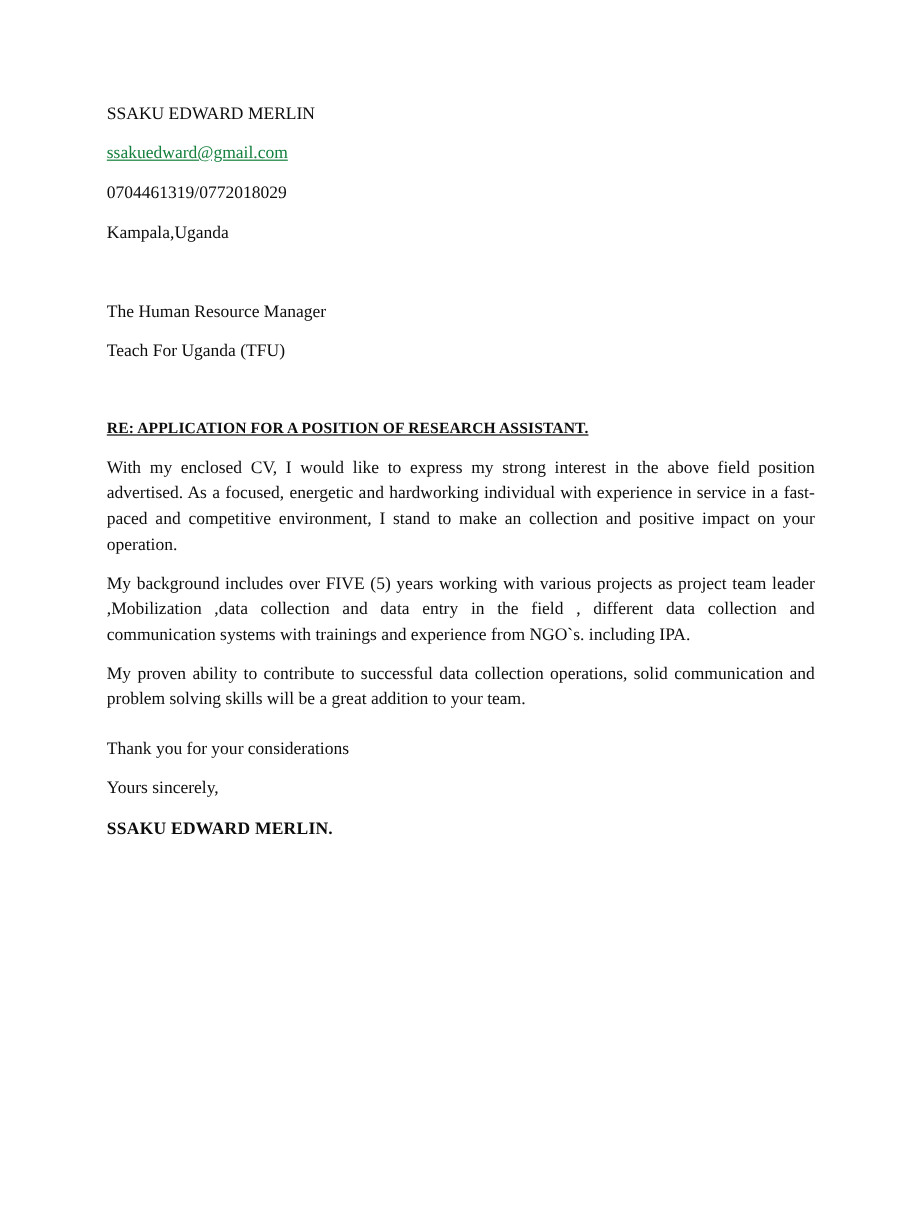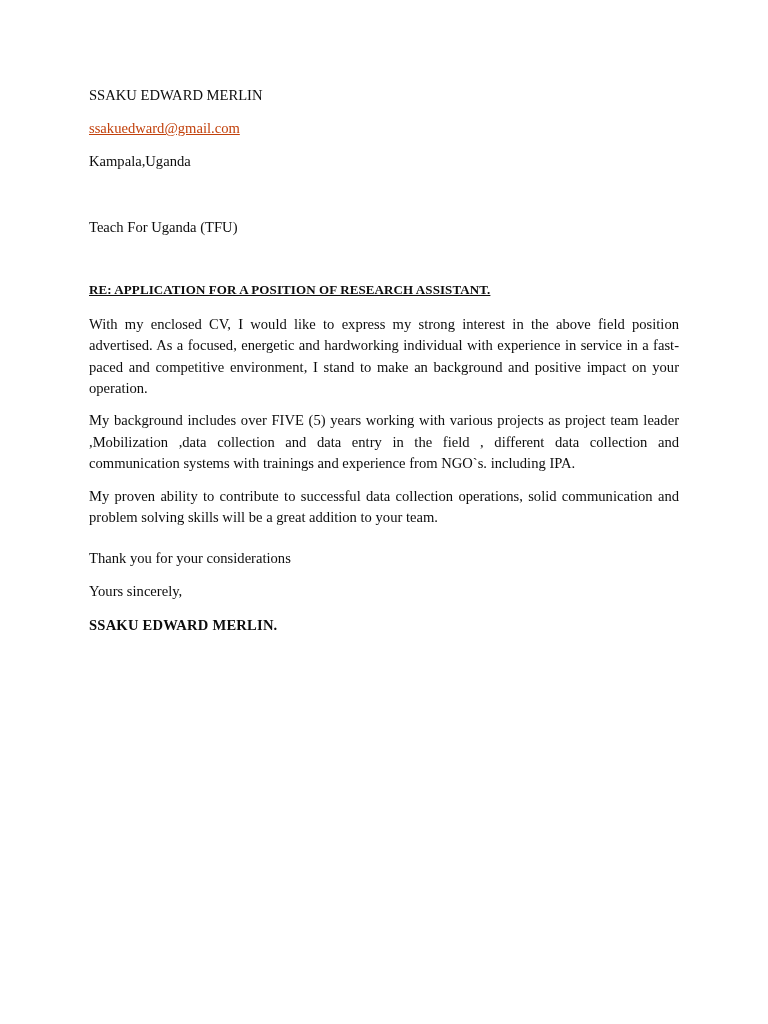--- a/index.html
+++ b/index.html
@@ -29,21 +29,21 @@
 
   .line {
     font-size: 14.6px;
     line-height: 1.0;
     margin: 0 0 18.5px 0;
     white-space: pre;
   }
 
   .line-email a,
   .email-link {
-    color: #c2410c;
+    color: #15803d;
     text-decoration: underline;
     font-size: 14.6px;
     cursor: pointer;
   }
 
   .gap-block {
     height: 33px;
   }
 
   .gap-block-small {
@@ -86,34 +86,36 @@
 </head>
 <body>
 
 <div class="page">
   <div class="doc-body">
 
     <p class="line">SSAKU EDWARD MERLIN</p>
 
     <p class="line line-email"><a class="email-link">ssakuedward@gmail.com</a></p>
 
+    <p class="line">0704461319/0772018029</p>
 
     <p class="line">Kampala,Uganda</p>
 
     <div class="gap-block"></div>
 
+    <p class="line">The Human Resource Manager</p>
 
     <p class="line">Teach For Uganda (TFU)</p>
 
     <div class="gap-block-small"></div>
 
 
     <p class="subject">RE: APPLICATION FOR A POSITION OF RESEARCH ASSISTANT.</p>
 
-    <p class="para">With my enclosed CV, I would like to express my strong interest in the above field position advertised. As a focused, energetic and hardworking individual with experience in service in a fast-paced and competitive environment, I stand to make an background and positive impact on your operation.</p>
+    <p class="para">With my enclosed CV, I would like to express my strong interest in the above field position advertised. As a focused, energetic and hardworking individual with experience in service in a fast-paced and competitive environment, I stand to make an collection and positive impact on your operation.</p>
 
     <p class="para">My background includes over FIVE (5) years working with various projects as project team leader ,Mobilization ,data collection and data entry in the field , different data collection and communication systems with trainings and experience from NGO`s. including IPA.</p>
 
     <p class="para">My proven ability to contribute to successful data collection operations, solid communication and problem solving skills will be a great addition to your team.</p>
 
     <div class="spacer-after-paras"></div>
 
     <p class="closing">Thank you for your considerations</p>
 
     <p class="closing">Yours sincerely,</p>

